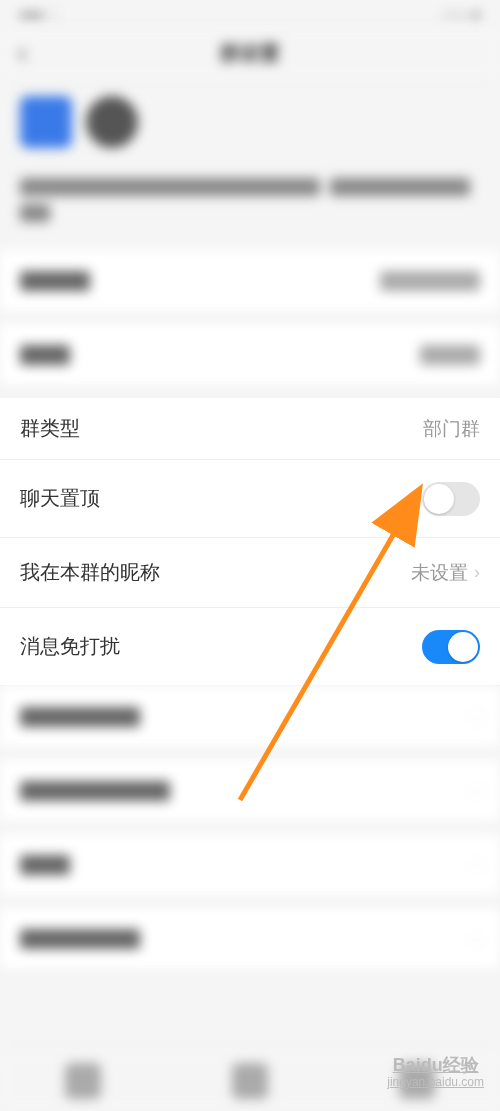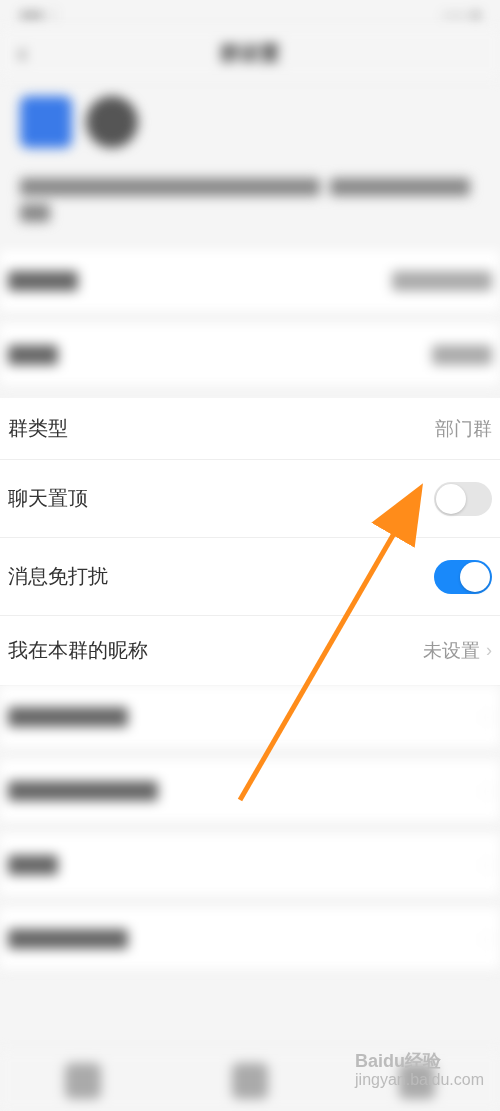--- a/index.html
+++ b/index.html
@@ -77,21 +77,21 @@
       border-radius: 3px;
       margin-bottom: 8px;
     }
     .desc-line.short { width: 30px; }
     .row {
       background: #fff;
       min-height: 62px;
       display: flex;
       align-items: center;
       justify-content: space-between;
-      padding: 0 8px;
+      padding: 0 20px;
       border-bottom: 1px solid #eee;
     }
     .row.blurred-row {
       filter: blur(6px);
     }
     .row-label {
       font-size: 20px;
       color: #333;
     }
     .row-value {
@@ -171,29 +171,30 @@
       background: #aaa;
       border-radius: 6px;
     }
     .watermark {
       position: absolute;
       bottom: 22px;
       right: 16px;
       font-size: 14px;
       color: #bbb;
       z-index: 50;
-      text-align: left;
+      text-align: center;
       line-height: 1.1;
+      text-decoration: underline;
     }
     .watermark .wm-main {
       font-size: 18px;
       font-weight: bold;
     }
     .watermark .wm-sub {
-      font-size: 16px;
+      font-size: 12px;
     }
   </style>
 </head>
 <body>
 
 <div class="status-bar blurred">
   <span>●●● ⋮</span>
   <span>—— ●</span>
 </div>
 
@@ -231,37 +232,37 @@
 
 <div class="section-clear">
   <div class="row">
     <span class="row-label">群类型</span>
     <span class="row-value">部门群</span>
   </div>
 
   <div class="row" style="min-height:78px;text-align:right;">
     <span class="row-label">聊天置顶</span>
     <div class="toggle toggle-off">
-      <div class="toggle-knob"></div>
-    </div>
-  </div>
-
-  <div class="row" style="min-height:78px;">
-    <span class="row-label">消息免打扰</span>
-    <div class="toggle toggle-on">
       <div class="toggle-knob"></div>
     </div>
   </div>
 
   <div class="row" style="min-height:70px;">
     <span class="row-label">我在本群的昵称</span>
     <span class="row-value">
       <span>未设置</span>
       <span class="chevron">›</span>
     </span>
+  </div>
+
+  <div class="row" style="min-height:78px;">
+    <span class="row-label">消息免打扰</span>
+    <div class="toggle toggle-on">
+      <div class="toggle-knob"></div>
+    </div>
   </div>
 </div>
 
 <div class="row blurred-row">
   <div class="blurred-label" style="width:120px;"></div>
   <div class="chevron blurred">›</div>
 </div>
 <div class="gap"></div>
 <div class="row blurred-row">
   <div class="blurred-label" style="width:150px;"></div>

